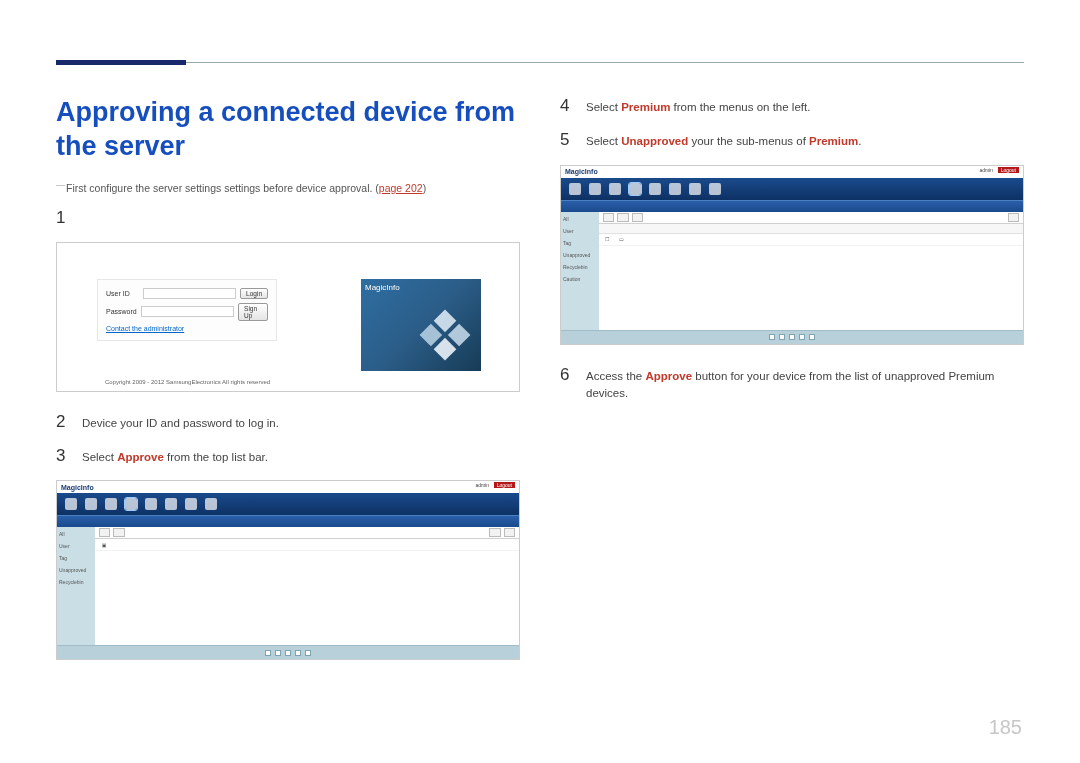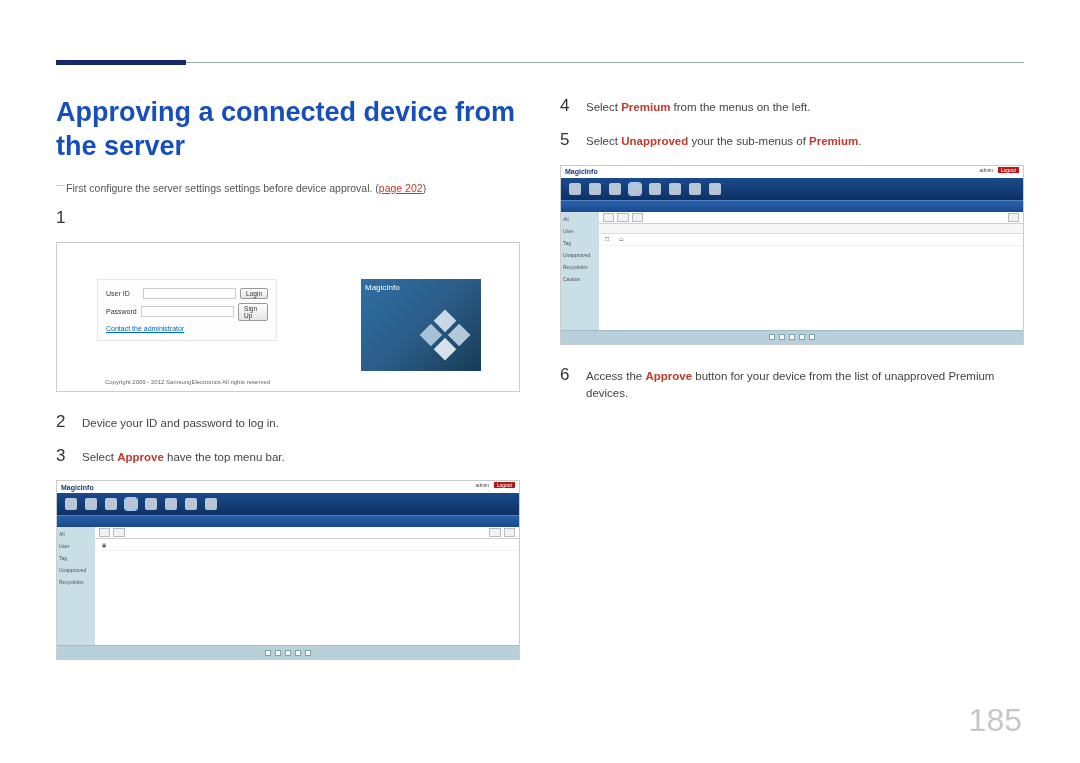--- a/index.html
+++ b/index.html
@@ -150,21 +150,21 @@
   display:flex; justify-content:center; align-items:center; gap:4px;
 }
 .fdot { width:6px; height:6px; border:1px solid #7da4b3; background:#fff; }
 .badge-red { position:absolute; top:1px; right:4px; font-size:5px; background:#b51818; color:#fff; padding:0 3px; }
 .badge-grey { position:absolute; top:1px; right:30px; font-size:5px; color:#444; }
 
 .page-num {
   position: absolute;
   right: 58px;
   bottom: 24px;
-  font-size: 32px;
+  font-size: 20px;
   color: #c7c7c7;
 }
 </style>
 </head>
 <body>
 
 <div class="top-bar"></div>
 <div class="top-accent"></div>
 
 <div class="cols">
@@ -210,21 +210,21 @@
     </div>
 
     <div class="step">
       <span class="step-num">2</span>
       <span class="step-text">Device your ID and password to log in.</span>
     </div>
 
     <div class="step">
       <span class="step-num">3</span>
       <span class="step-text">
-        <span>Select </span><span class="kw">Approve</span><span> have the top menu bar.</span>
+        <span>Select </span><span class="kw">Approve</span><span> from the top list bar.</span>
       </span>
     </div>
 
     <div class="shot app-shot">
       <div class="app-header">
         <span class="brand">MagicInfo</span>
         <span style="flex:1"></span>
         <span class="badge-grey">admin</span>
         <span class="badge-red">Logout</span>
       </div>

